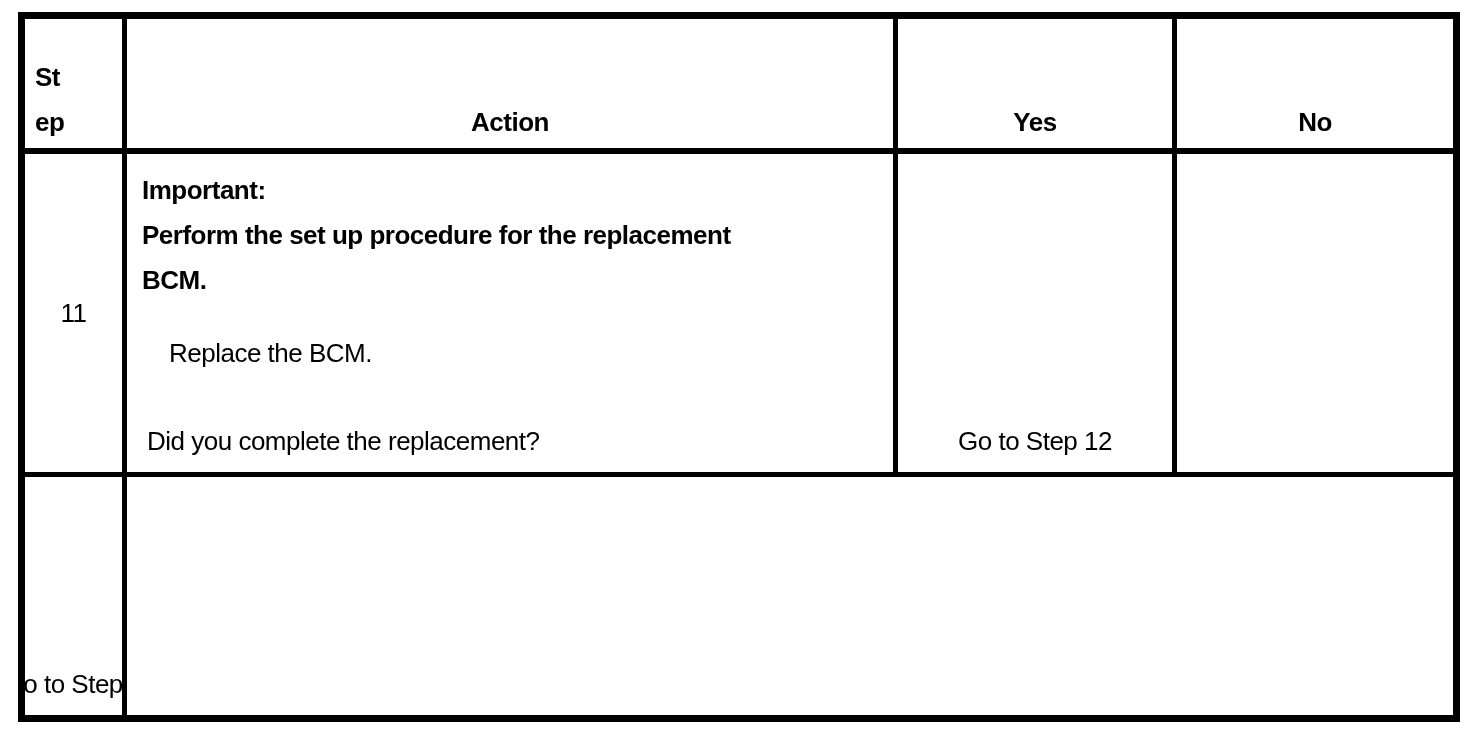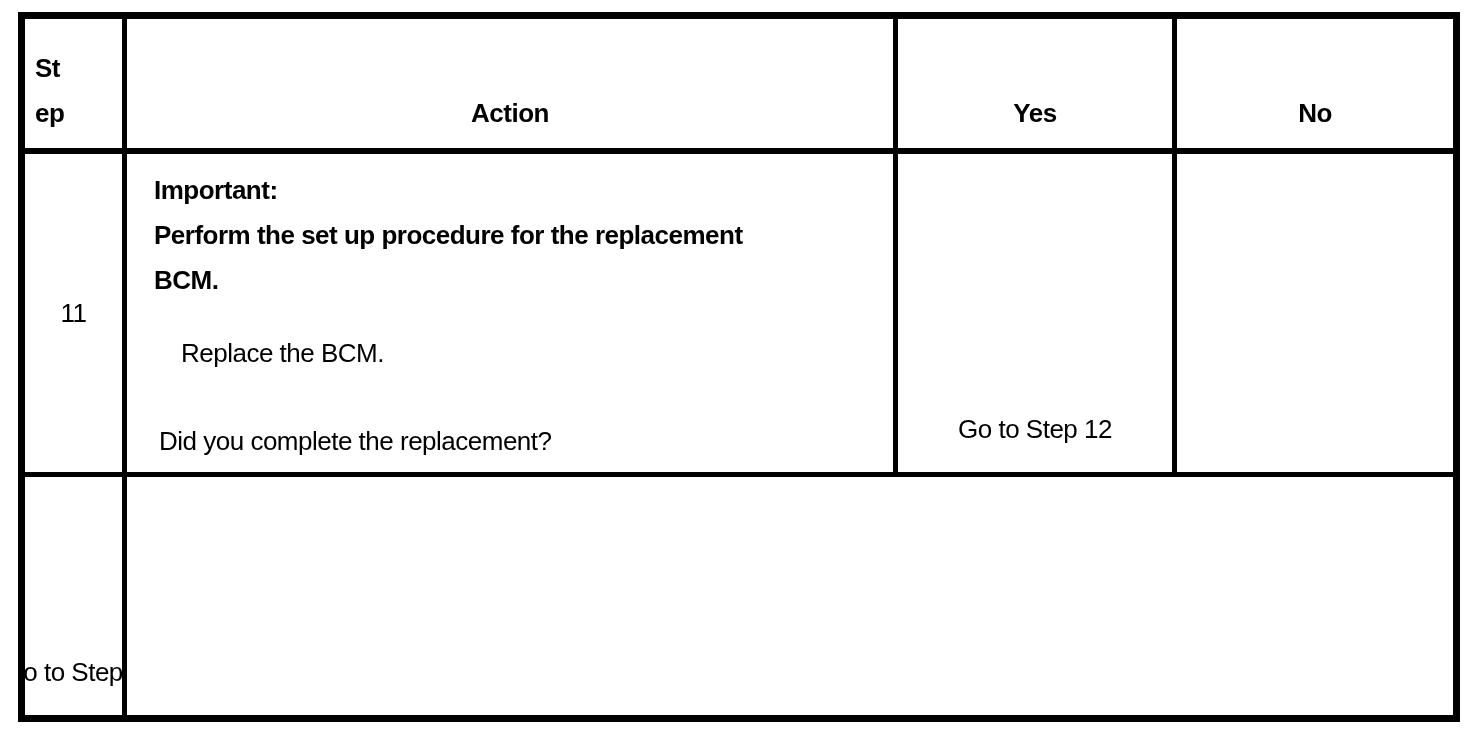--- a/index.html
+++ b/index.html
@@ -45,53 +45,53 @@
     white-space: nowrap;
   }
   .bold { font-weight: bold; }
 
   
   .head {
     display: flex;
     flex-direction: column;
     justify-content: flex-end;
     align-items: center;
-    padding-bottom: 12px;
+    padding-bottom: 3px;
   }
   .head-step {
     align-items: flex-start;
     padding-left: 10px;
   }
 
   
   .step-cell {
     display: flex;
     align-items: center;
     justify-content: center;
   }
 
   
   .action-cell {
-    padding: 14px 10px 0 22px;
+    padding: 14px 10px 0 10px;
   }
   .p-important    { font-weight: bold; margin-left: 5px; }
   .p-instruction  { margin-top: 28px; margin-left: 32px; }
   .p-question-r11 { margin-top: 43px; margin-left: 10px; }
   .p-item         { margin-left: 6px; }
   .p-cont         { margin-left: 0; }
   .p-question-r12 { margin-top: 34px; margin-left: 10px; }
 
   
   .result-cell {
     display: flex;
     flex-direction: column;
     justify-content: flex-end;
     align-items: center;
     text-align: center;
-    padding-bottom: 20px;
+    padding-bottom: 8px;
   }
 </style>
 </head>
 <body>
 
 <div class="dtc-table">
 
   <div class="cell head head-step b-r b-b6">
     <div class="txt bold">St</div>
     <div class="txt bold">ep</div>

